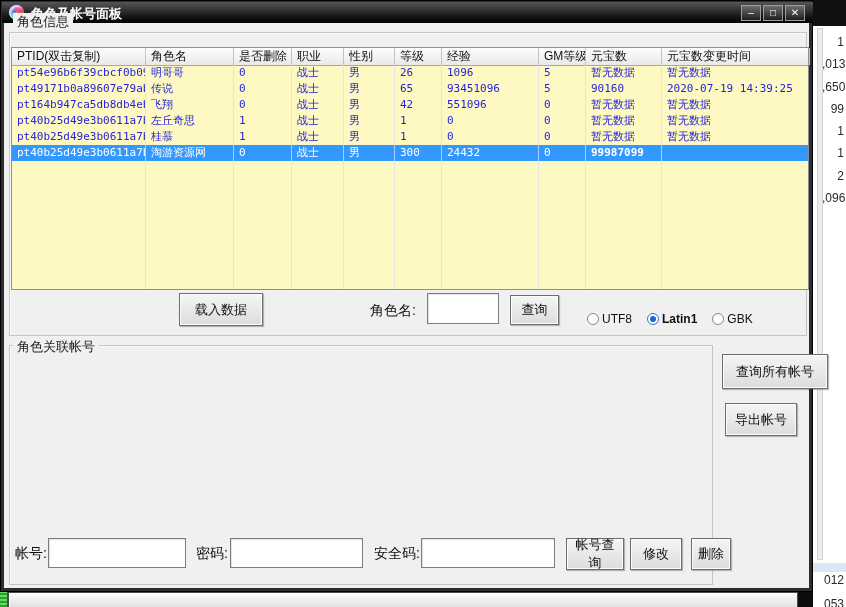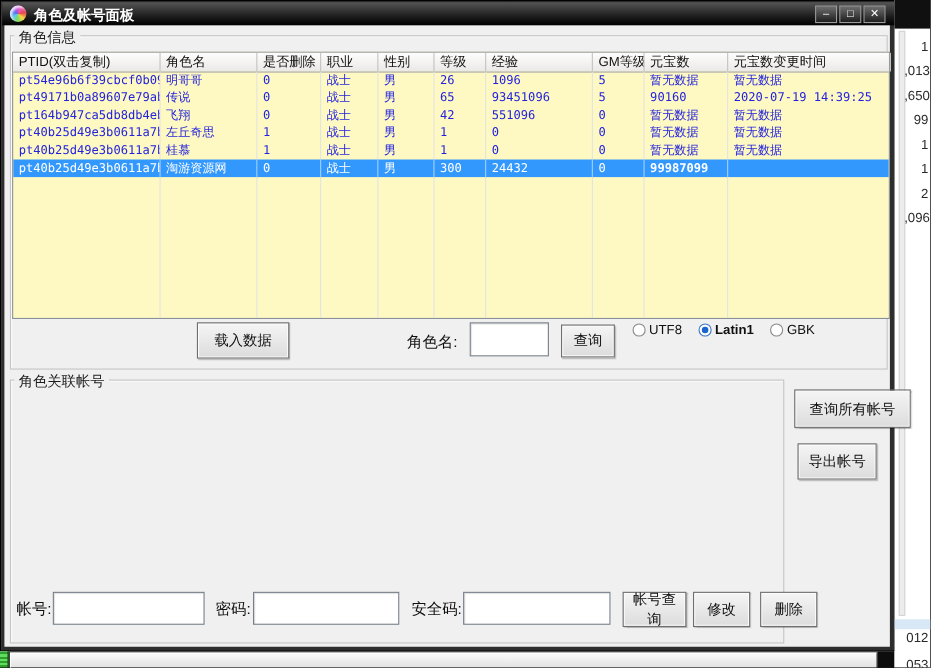--- a/index.html
+++ b/index.html
@@ -54,21 +54,21 @@
   .trow.sel .tcell{border-right:1px solid rgba(255,255,255,.55);}
 
   
   .btn{position:absolute;box-sizing:border-box;display:flex;align-items:center;justify-content:center;
        background:linear-gradient(#f5f5f5,#dcdcdc);border:1px solid #6e6e6e;
        box-shadow:inset 0 0 0 1px #fbfbfb,1px 1px 1px rgba(0,0,0,.25);
        font-size:13px;color:#101010;cursor:default;z-index:4;font-family:inherit;}
   .tbox{position:absolute;box-sizing:border-box;background:#fff;border:1px solid #767d87;
         box-shadow:inset 1px 1px 1px rgba(0,0,0,.12);font-size:13px;padding:2px 4px;z-index:4;font-family:inherit;}
   .lbl{position:absolute;font-size:14px;color:#101010;z-index:4;}
-  #encodings{position:absolute;left:574px;top:292px;height:33px;display:flex;align-items:flex-start;gap:15px;z-index:4;}
+  #encodings{position:absolute;left:586px;top:292px;height:33px;display:flex;align-items:flex-end;gap:15px;z-index:4;}
   .radio{display:flex;align-items:center;gap:3px;font-size:12px;color:#101010;cursor:default;}
   .rdot{position:relative;width:12px;height:12px;border-radius:50%;box-sizing:border-box;
         border:1px solid #8a8a8a;background:radial-gradient(#fff 60%,#dcdcdc);}
   .radio.on .rdot{border-color:#3c78c8;}
   .radio.on .rdot::after{content:'';position:absolute;left:2px;top:2px;width:6px;height:6px;border-radius:50%;background:#1a66cc;}
   .radio.on .rlabel{font-weight:bold;}
 </style>
 </head>
 <body>
 
@@ -98,21 +98,21 @@
     <div class="titlebar">
       <div class="title-icon"></div>
       <div class="title-text">角色及帐号面板</div>
       <div class="winbtns">
         <div class="winbtn">–</div>
         <div class="winbtn">□</div>
         <div class="winbtn">✕</div>
       </div>
     </div>
 
-    <div class="grouplabel" style="left:12px;top:24px;">角色信息</div>
+    <div class="grouplabel" style="left:12px;top:12px;">角色信息</div>
     <div class="groupbox" style="left:8px;top:31px;width:798px;height:304px;"></div>
 
     <div class="table" id="role-table" style="left:10px;top:46px;width:798px;height:243px;">
       <div class="thead">
           <div class="hcell" style="width: 134px;">PTID(双击复制)</div>
           <div class="hcell" style="width: 88px;">角色名</div>
           <div class="hcell" style="width: 58px;">是否删除</div>
           <div class="hcell" style="width: 52px;">职业</div>
           <div class="hcell" style="width: 51px;">性别</div>
           <div class="hcell" style="width: 47px;">等级</div>
@@ -232,15 +232,15 @@
     <button class="btn" style="left:724px;top:402px;width:72px;height:33px;">导出帐号</button>
 
     <div class="lbl" style="left:14px;top:544px;">帐号:</div>
     <input class="tbox" style="left: 47px; top: 537px; width: 138px; height: 30px;" value="">
     <div class="lbl" style="left:195px;top:544px;">密码:</div>
     <input class="tbox" style="left: 229px; top: 537px; width: 133px; height: 30px;" value="">
     <div class="lbl" style="left:373px;top:544px;">安全码:</div>
     <input class="tbox" style="left: 420px; top: 537px; width: 134px; height: 30px;" value="">
     <button class="btn" style="left:565px;top:537px;width:58px;height:32px;">帐号查询</button>
     <button class="btn" style="left:629px;top:537px;width:52px;height:32px;">修改</button>
-    <button class="btn" style="left:690px;top:537px;width:52px;height:32px;">删除</button>
+    <button class="btn" style="left:690px;top:537px;width:40px;height:32px;">删除</button>
   </div>
 </div>
 
 </body></html>

